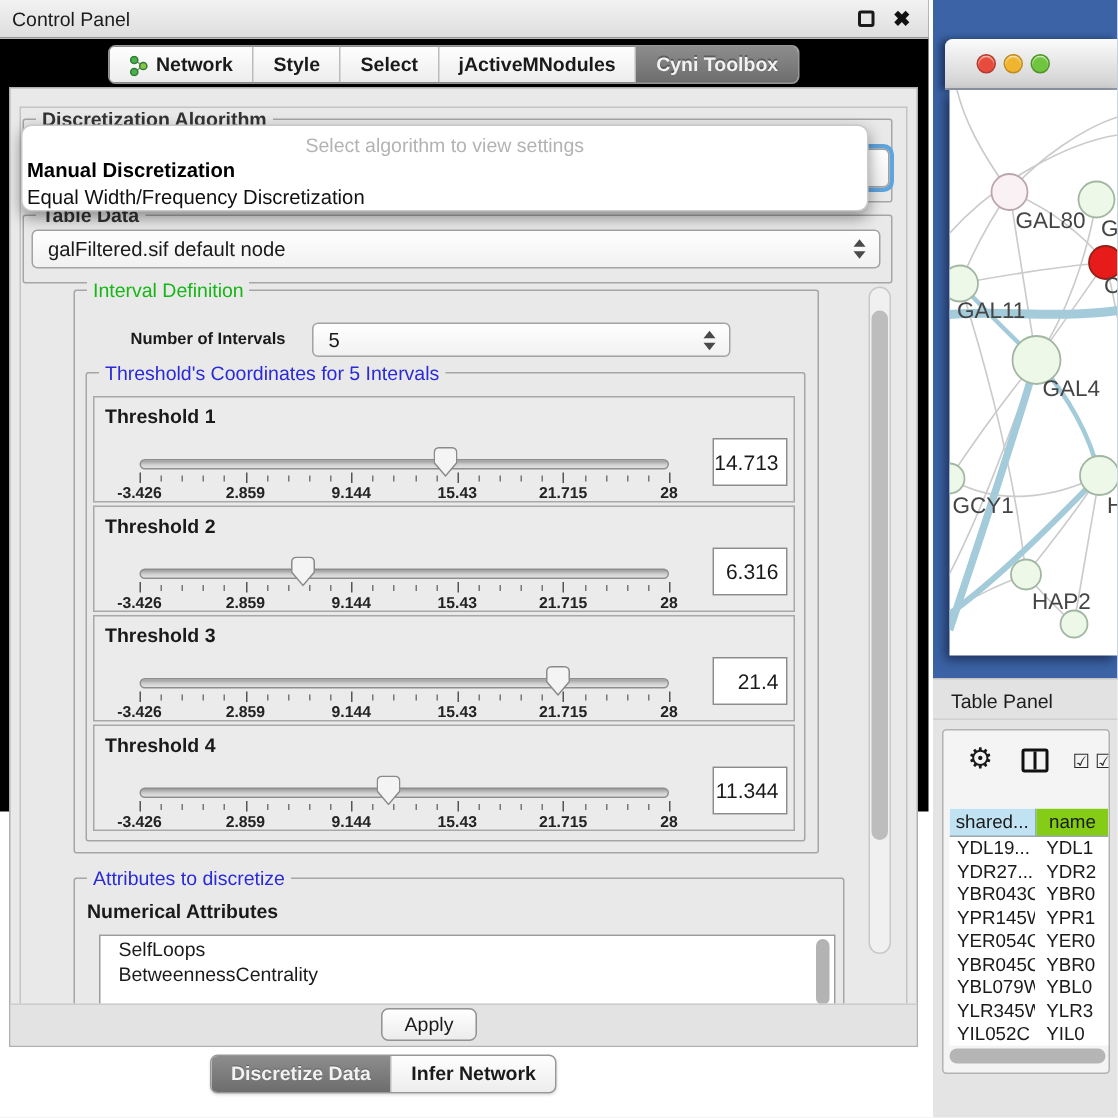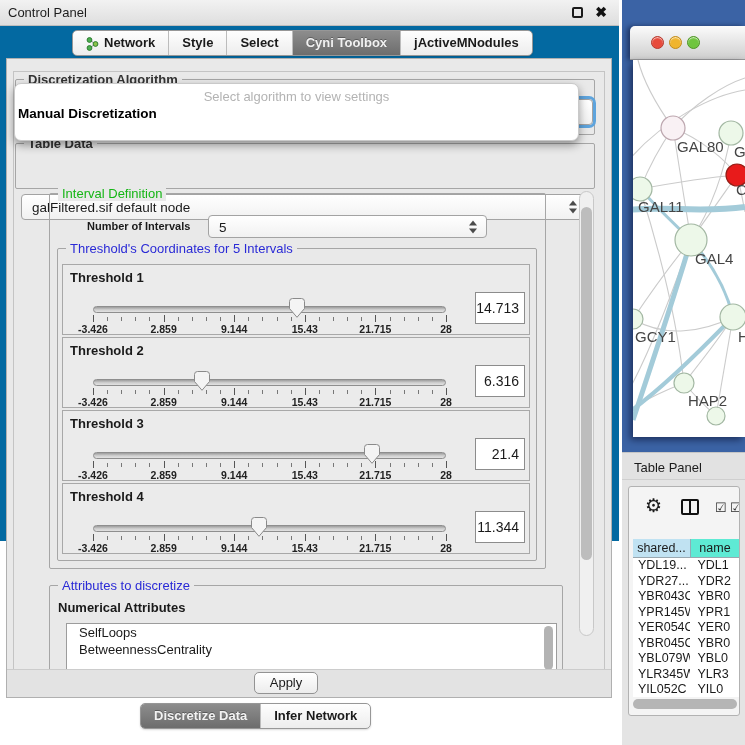--- a/index.html
+++ b/index.html
@@ -1,20 +1,20 @@
 <!DOCTYPE html>
 <html><head>
 <meta charset="utf-8">
 <style>
   * { margin:0; padding:0; box-sizing:border-box; }
   body { width:745px; height:745px; position:relative; overflow:hidden;
          background:#fff; font-family:"Liberation Sans", sans-serif; color:#1a1a1a; }
 
   
-  .cp { position:absolute; left:0; top:0; width:619px; height:541px; background:#0369a1; }
+  .cp { position:absolute; left:0; top:0; width:619px; height:541px; background:#000000; }
   .cp-titlebar { position:absolute; left:0; top:0; width:619px; height:26px;
                  background:linear-gradient(#f2f2f2,#dedede); border-bottom:1px solid #bdbdbd; }
   .cp-title { position:absolute; left:8px; top:5px; font-size:13px; color:#1c1c1c; }
   .float-btn { position:absolute; right:36px; top:7px; width:11px; height:11px;
                border:2px solid #1a1a1a; border-radius:2px; }
   .close-btn { position:absolute; right:12px; top:4px; font-size:14px; font-weight:bold; color:#111; }
 
   .seg-tabs { position:absolute; display:flex; border:1px solid #979797; border-radius:5px;
               overflow:hidden; background:linear-gradient(#fefefe,#ededed);
               box-shadow:0 1px 2px rgba(0,0,0,.15); }
@@ -107,21 +107,21 @@
   .gear-icon { position:absolute; left:16px; top:7px; font-size:19px; color:#1a1a1a; }
   .cols-icon { position:absolute; left:52px; top:12px; width:18px; height:16px;
                border:2px solid #111; border-radius:2px; }
   .cols-icon:after { content:""; position:absolute; left:6px; top:0; width:2px; height:12px; background:#111; }
   .chk-icon { position:absolute; top:13px; font-size:13px; color:#2a2a2a; }
   .tbl { position:absolute; left:4px; top:52px; width:106px; height:158px; background:#fff; overflow:hidden; }
   .tbl-head { display:flex; height:19px; }
   .th-cell { font-size:12.5px; line-height:18px; text-align:center; border-bottom:1px solid #9aa8b0;
              overflow:hidden; white-space:nowrap; }
   .th1 { width:72px; background:#c0e2f2; border-right:1px solid #93a9b5; }
-  .th2 { width:60px; background:#5eead4; }
+  .th2 { width:60px; background:#84cc16; }
   .tbl-row { display:flex; height:15.5px; }
   .td-cell { font-size:12.5px; line-height:15.5px; white-space:nowrap; overflow:hidden; }
   .td1 { width:72px; padding-left:5px; }
   .td2 { width:60px; padding-left:7px; }
   .h-scrollbar { position:absolute; left:4px; top:212px; width:106px; height:10px; }
   .h-thumb { position:absolute; left:0; top:0; width:104px; height:10px; background:#b5b5b5; border-radius:5px; }
 
   .net-tab-icon { display:inline-block; width:13px; height:14px; }
 </style>
 </head>
@@ -147,45 +147,46 @@
         </svg>
       </span>
       <span>Network</span>
     </div>
     <div class="seg-tab">
       <span>Style</span>
     </div>
     <div class="seg-tab">
       <span>Select</span>
     </div>
+    <div class="seg-tab">
+      <span>jActiveMNodules</span>
+    </div>
     <div class="seg-tab selected">
       <span>Cyni Toolbox</span>
-    </div>
-    <div class="seg-tab">
-      <span>jActiveMNodules</span>
     </div>
   </div>
 
   <div class="cp-main">
     <div class="inner-wrap"></div>
 
     <div class="groupbox" style="left:8px; top:20px; width:580px; height:56px;">
       <span class="group-title t-dark">Discretization Algorithm</span>
     </div>
     <div class="combo focus-ring" style="left:14px; top:40px; width:572px; height:26px;"></div>
 
     <div class="algo-popup">
       <div class="popup-hint">Select algorithm to view settings</div>
       <div class="popup-opt1">Manual Discretization</div>
+      <div class="popup-opt2">Equal Width/Frequency Discretization</div>
     </div>
 
     <div class="groupbox" style="left:8px; top:84px; width:580px; height:46px;">
       <span class="group-title t-dark">Table Data</span>
     </div>
-    <div class="combo" style="left:14px; top:94px; width:566px; height:26px;margin-top:41px;">
+    <div class="combo" style="left:14px; top:94px; width:566px; height:26px;">
       <span class="combo-text">galFiltered.sif default node</span>
       <span class="spinner">
         <span class="spin-up"></span>
           <span class="spin-down"></span>
       </span>
     </div>
 
     <div class="groupbox" style="left:42px; top:134px; width:497px; height:376px;">
       <span class="group-title t-green">Interval Definition</span>
     </div>

